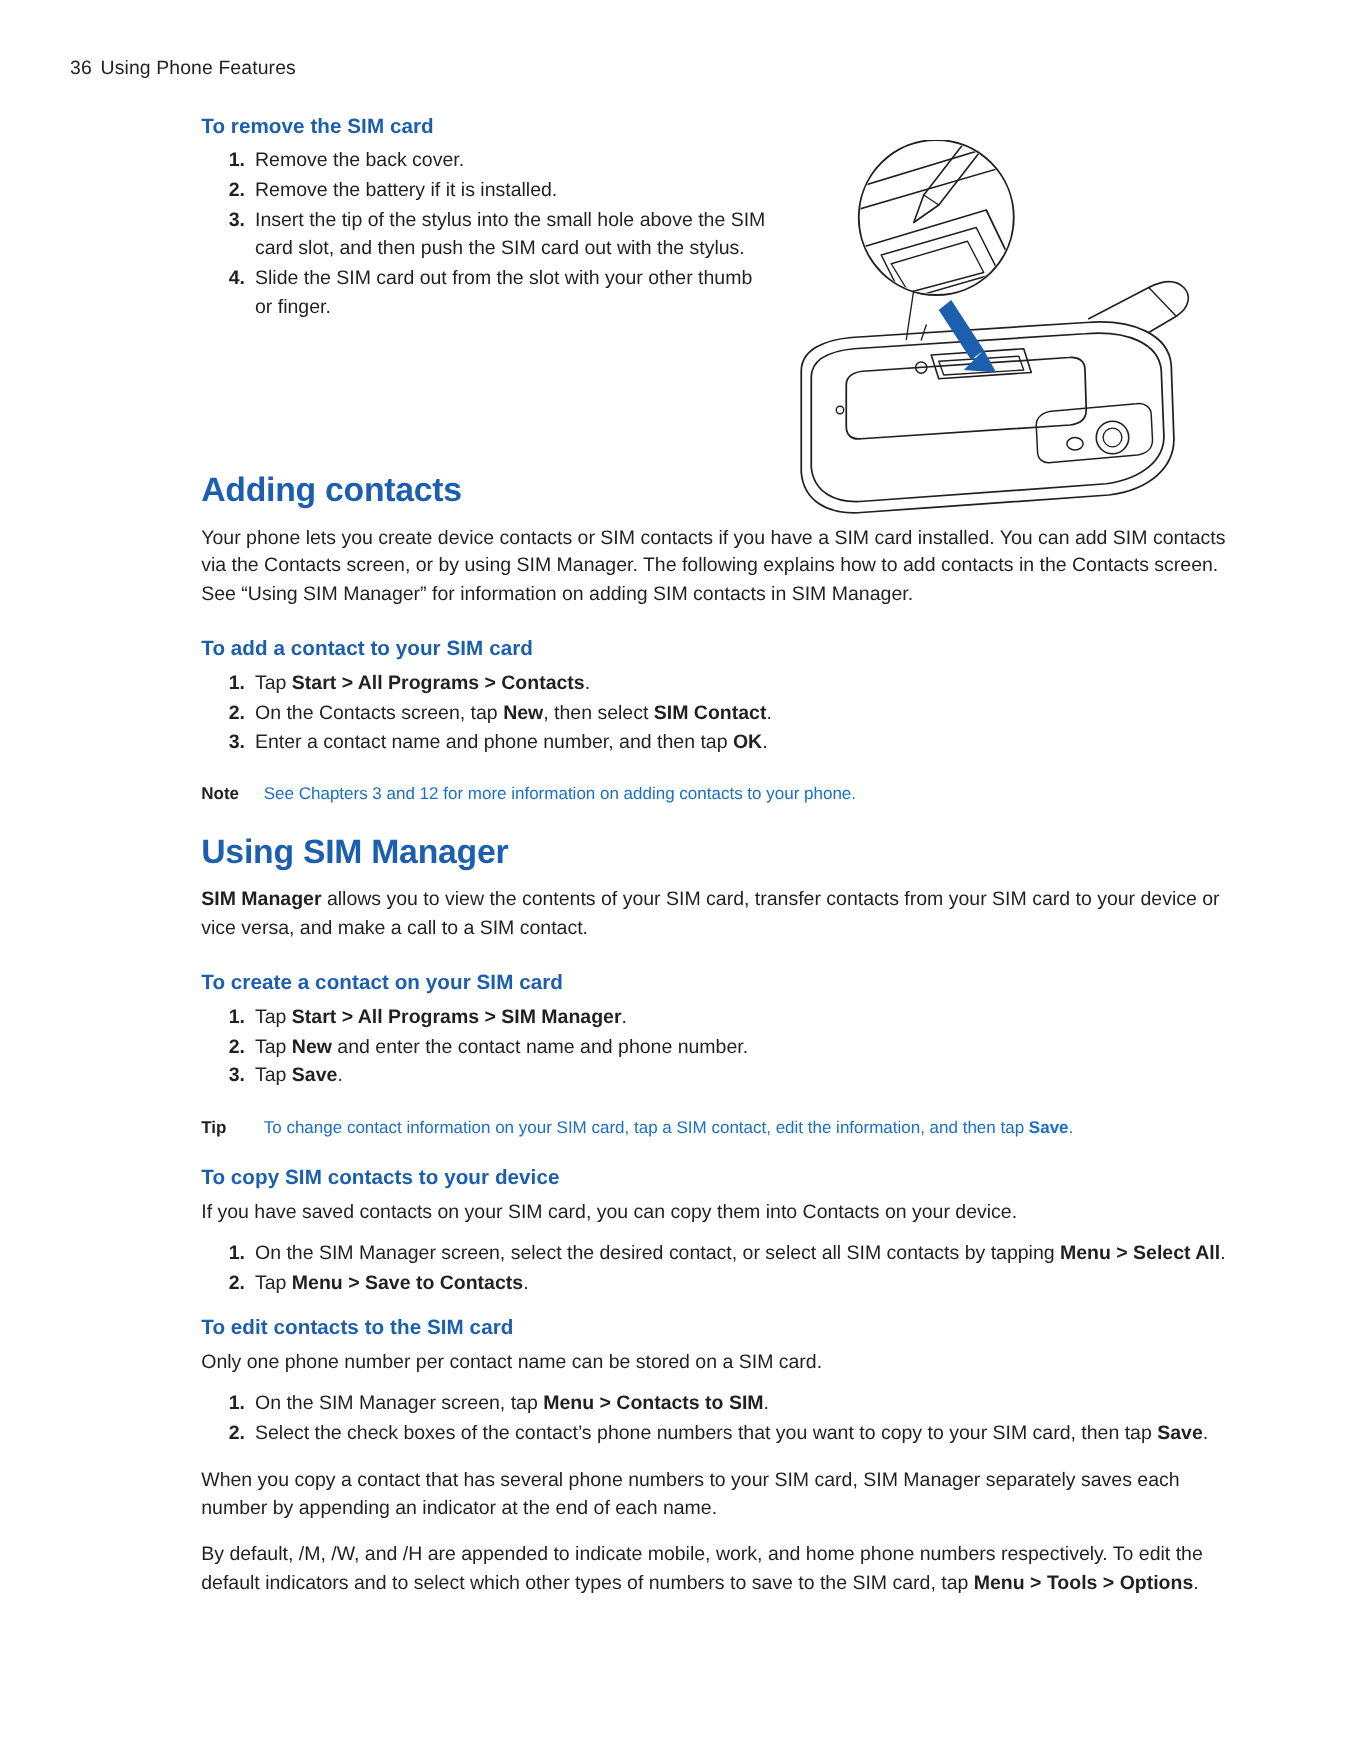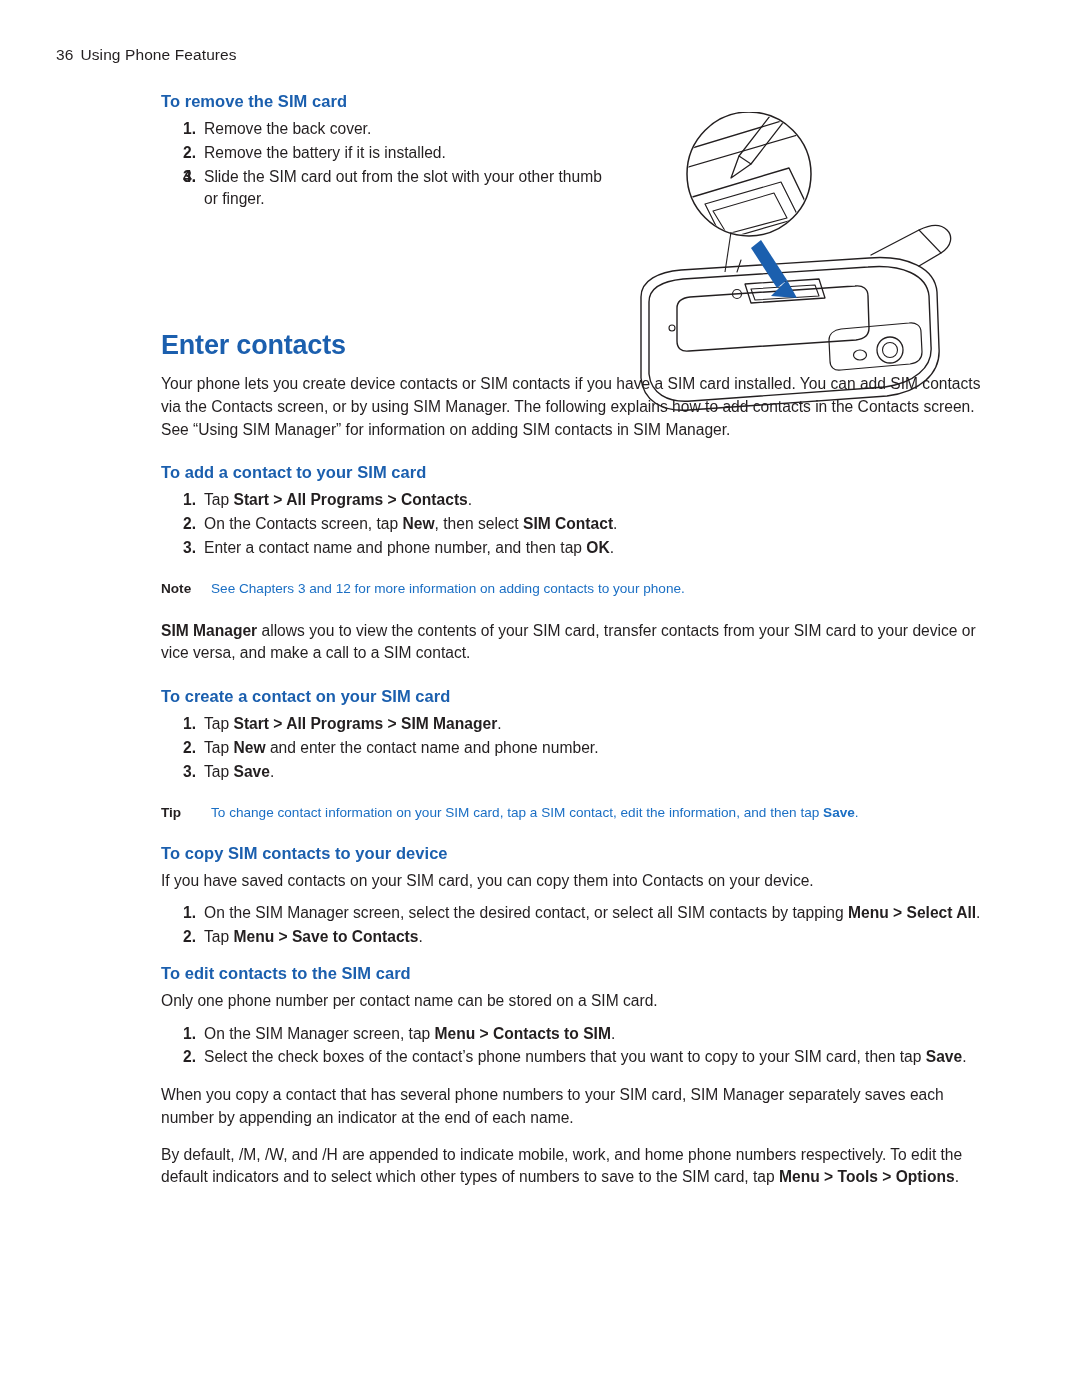--- a/index.html
+++ b/index.html
@@ -189,30 +189,31 @@
       <li style="width:400px;">
         <span class="num">1.</span>
         <span>Remove the back cover.</span>
       </li>
       <li style="width:400px;">
         <span class="num">2.</span>
         <span>Remove the battery if it is installed.</span>
       </li>
       <li style="width:412px;">
         <span class="num">3.</span>
+        <span>Insert the tip of the stylus into the small hole above the SIM card slot, and then push the SIM card out with the stylus.</span>
       </li>
       <li style="width:400px;">
         <span class="num">4.</span>
         <span>Slide the SIM card out from the slot with your other thumb or finger.</span>
       </li>
     </ol>
 
     <div style="height:118px;"></div>
 
-    <h2 class="chapter">Enter contacts</h2>
+    <h2 class="chapter">Adding contacts</h2>
     <p class="body">Your phone lets you create device contacts or SIM contacts if you have a SIM card installed. You can add SIM contacts via the Contacts screen, or by using SIM Manager. The following explains how to add contacts in the Contacts screen. See “Using SIM Manager” for information on adding SIM contacts in SIM Manager.</p>
 
     <div class="sp18"></div>
 
     <h3 class="sub">To add a contact to your SIM card</h3>
     <ol class="steps">
       <li>
         <span class="num">1.</span>
         <span>Tap </span><span class="b">Start &gt; All Programs &gt; Contacts</span><span>.</span>
       </li>
@@ -227,20 +228,21 @@
     </ol>
 
     <div class="sp18"></div>
 
     <p class="note">
       <span class="lbl">Note</span><span class="note-body">See Chapters 3 and 12 for more information on adding contacts to your phone.</span>
     </p>
 
     <div class="sp22"></div>
 
+    <h2 class="chapter">Using SIM Manager</h2>
     <p class="body"><span class="b">SIM Manager</span><span> allows you to view the contents of your SIM card, transfer contacts from your SIM card to your device or vice versa, and make a call to a SIM contact.</span></p>
 
     <div class="sp18"></div>
 
     <h3 class="sub">To create a contact on your SIM card</h3>
     <ol class="steps">
       <li>
         <span class="num">1.</span>
         <span>Tap </span><span class="b">Start &gt; All Programs &gt; SIM Manager</span><span>.</span>
       </li>

